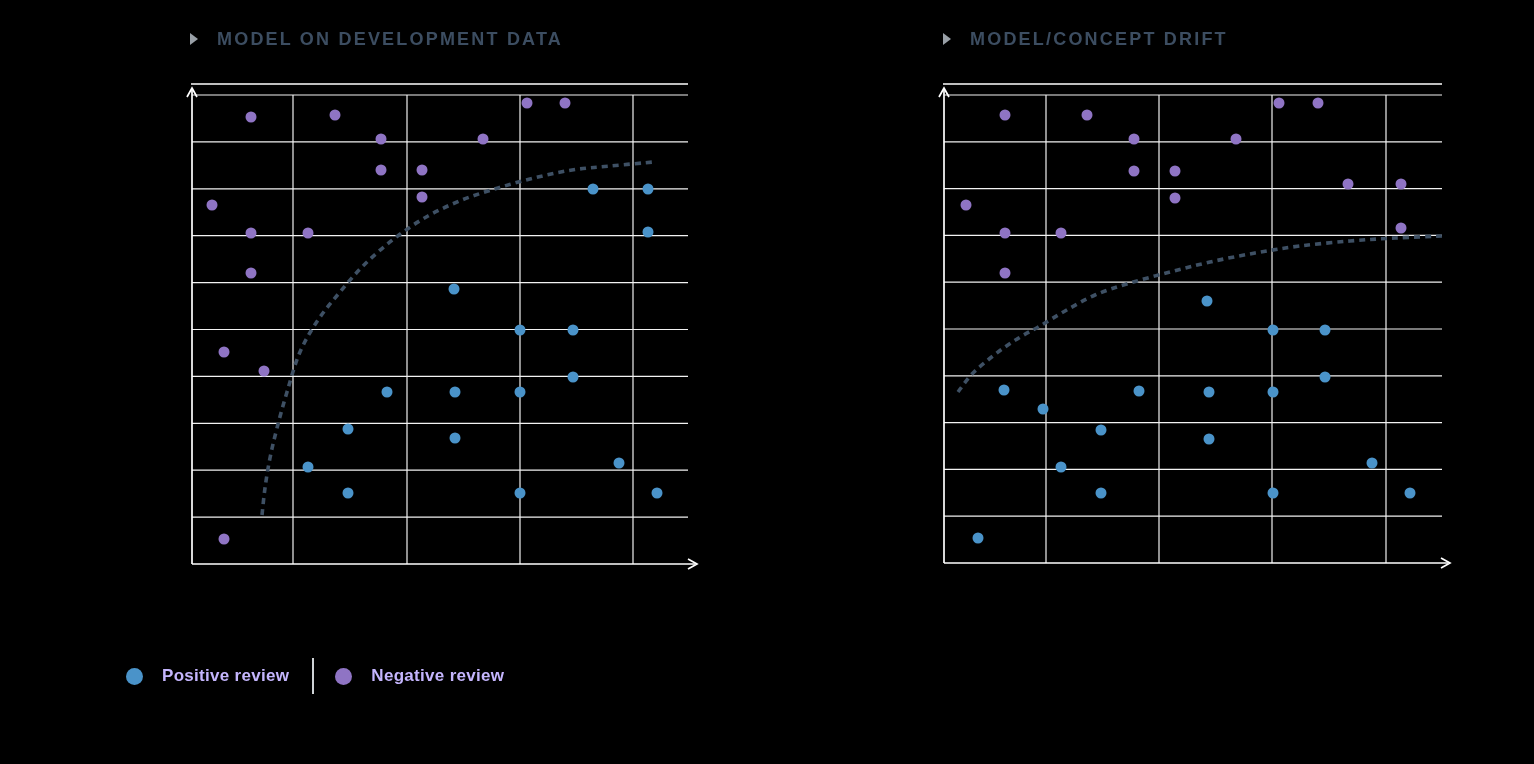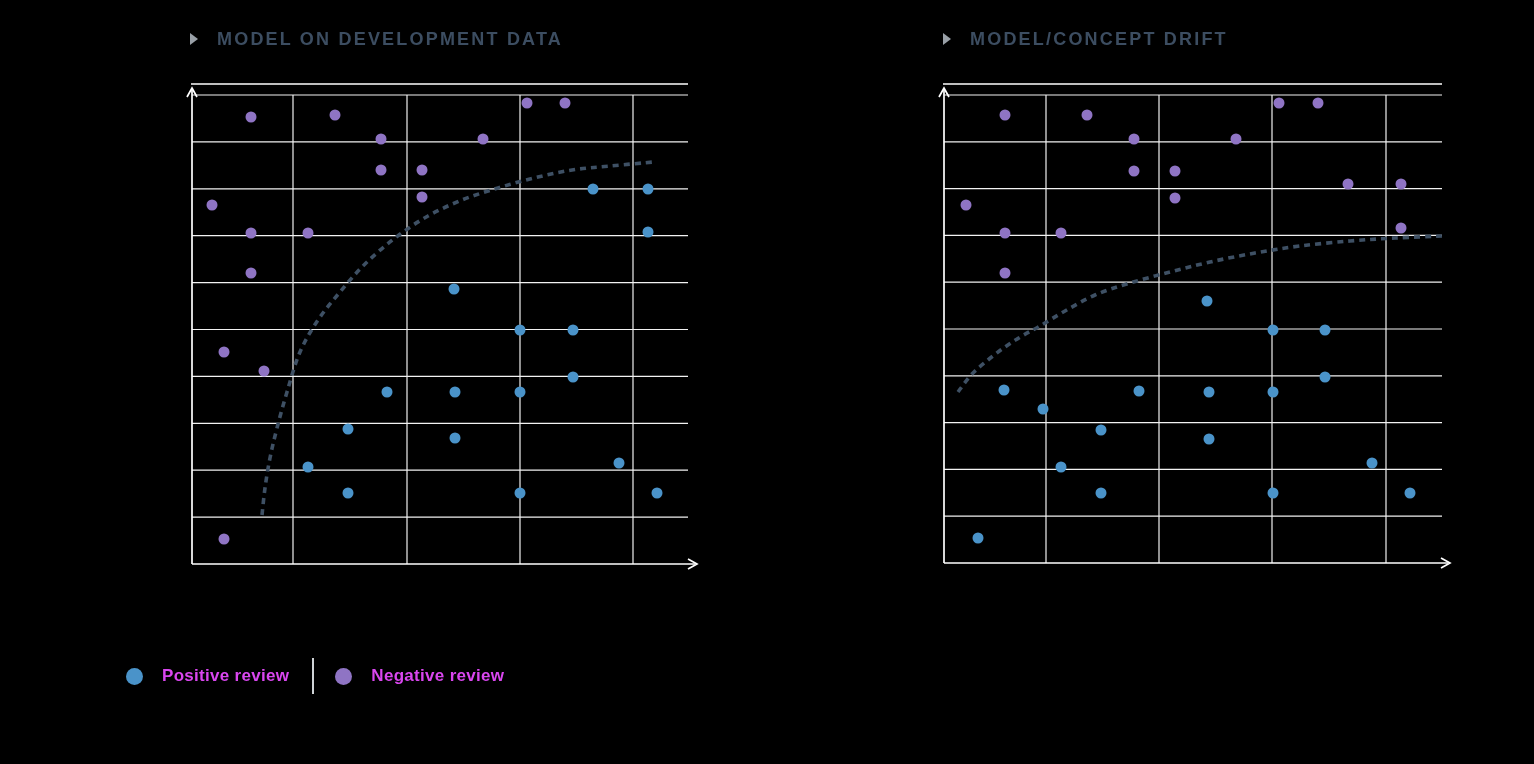--- a/index.html
+++ b/index.html
@@ -10,21 +10,21 @@
   .panel-title .tri{width:0;height:0;border-left:8px solid #99a0a7;border-top:6px solid transparent;
     border-bottom:6px solid transparent;margin-right:19px;flex:0 0 auto;}
   .panel-title .txt{color:#3c4d61;font-size:18px;font-weight:700;letter-spacing:2.2px;white-space:nowrap;}
   #title-dev{left:190px;top:27px;}
   #title-drift{left:943px;top:27px;}
 
   #charts{position:absolute;left:0;top:0;width:1534px;height:764px;display:block;}
 
   .legend{position:absolute;left:126px;top:658px;display:flex;align-items:center;height:36px;}
   .legend .dot{width:17px;height:17px;border-radius:50%;margin-right:19px;flex:0 0 auto;}
-  .legend .lbl{color:#d946ef;font-size:17px;font-weight:700;letter-spacing:.3px;white-space:nowrap;}
+  .legend .lbl{color:#c4b5fd;font-size:17px;font-weight:700;letter-spacing:.3px;white-space:nowrap;}
   .legend .divider{width:2px;height:36px;background:#cfd3d6;margin:0 21px 0 23px;flex:0 0 auto;}
 </style>
 </head>
 <body>
 
 <div class="stage">
 
   <div class="panel-title" id="title-dev">
     <span class="tri"></span>
     <span class="txt">MODEL ON DEVELOPMENT DATA</span>

